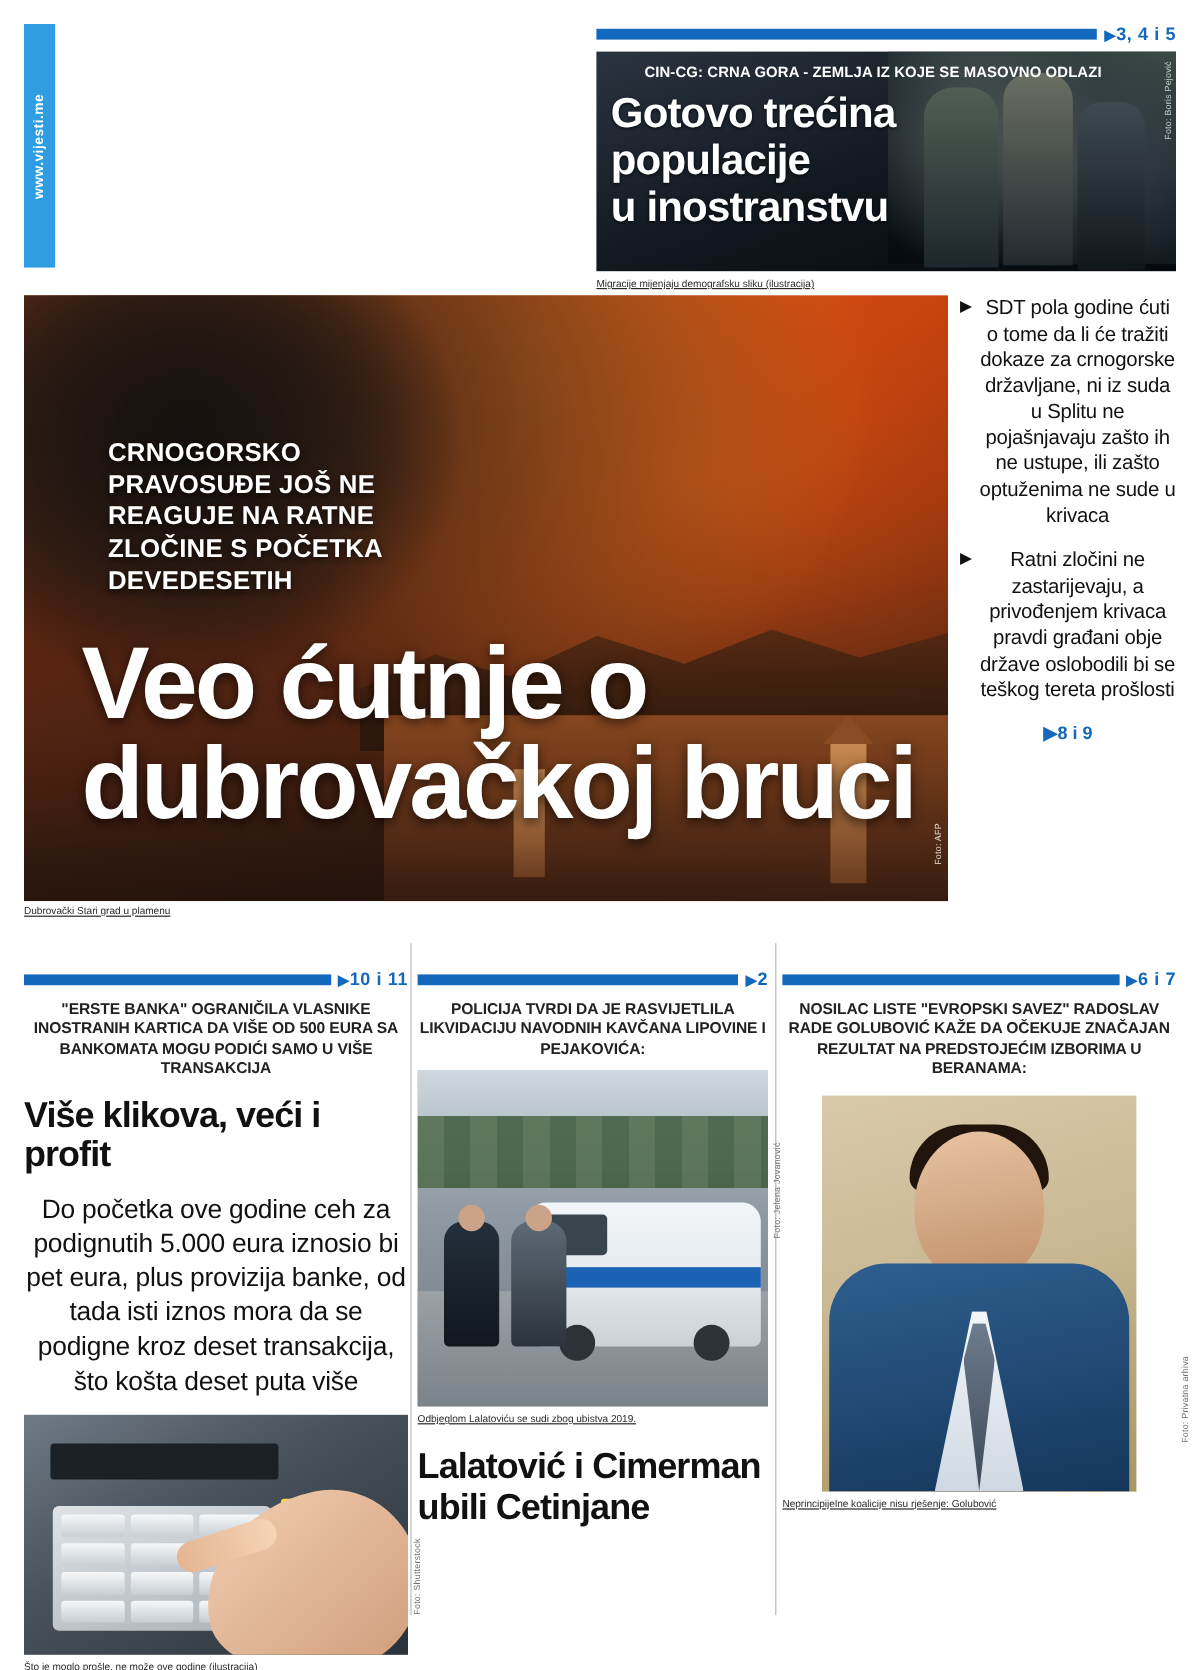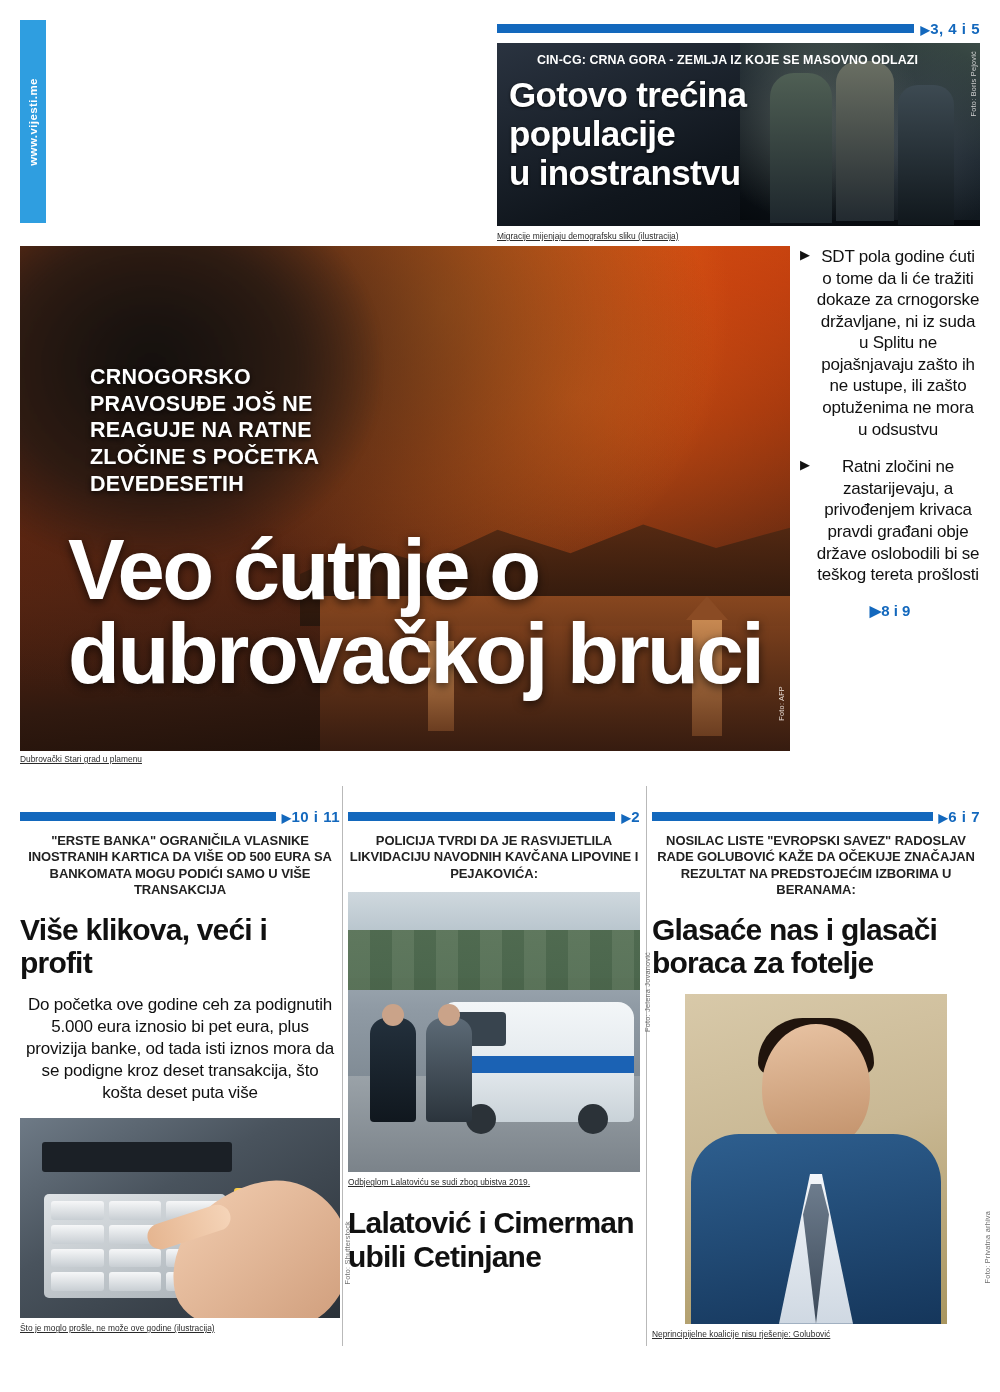--- a/index.html
+++ b/index.html
@@ -141,21 +141,21 @@
 
   .kicker{
     margin-top:8px;text-align:center;font-size:13px;line-height:1.26;font-weight:bold;
     color:#222;letter-spacing:-.1px;
   }
   .headline{
     text-align:left;font-size:30px;line-height:1.12;font-weight:bold;color:#111;
     letter-spacing:-.8px;margin-top:14px;
   }
   .body-txt{
-    text-align:center;font-size:17px;line-height:1.3;color:#111;margin-top:14px;
+    text-align:center;font-size:22px;line-height:1.3;color:#111;margin-top:14px;
     letter-spacing:-.2px;
   }
 
   
   .atm{
     position:relative;margin-top:14px;width:320px;height:200px;overflow:hidden;
     background:linear-gradient(150deg,#6e7a86 0%,#49535d 40%,#2a3138 100%);
   }
   .atm .keypad{
     position:absolute;left:24px;top:76px;width:182px;height:104px;
@@ -280,21 +280,21 @@
       <div>Veo ćutnje o</div>
       <div>dubrovačkoj bruci</div>
     </div>
     <div class="vrot lead-credit">Foto: AFP</div>
   </div>
   <div id="lead-caption" class="cap">Dubrovački Stari grad u plamenu</div>
 
   <div id="sidebar">
     <div class="bullet">
       <span class="tri">▶</span>
-      <p>SDT pola godine ćuti o tome da li će tražiti dokaze za crnogorske državljane, ni iz suda u Splitu ne pojašnjavaju zašto ih ne ustupe, ili zašto optuženima ne mora u odsustvu</p>
+      <p>SDT pola godine ćuti o tome da li će tražiti dokaze za crnogorske državljane, ni iz suda u Splitu ne pojašnjavaju zašto ih ne ustupe, ili zašto optuženima ne sude u krivaca</p>
     </div>
     <div class="bullet">
       <span class="tri">▶</span>
       <p>Ratni zločini ne zastarijevaju, a privođenjem krivaca pravdi građani obje države oslobodili bi se teškog tereta prošlosti</p>
     </div>
     <div class="side-ref">
       <span class="tri">▶</span><span>8 i 9</span>
     </div>
   </div>
 
@@ -372,21 +372,20 @@
   </div>
 
   <div class="col" id="col-right">
     <div class="pagebar">
       <div class="bar"></div>
       <div class="ref">
         <span class="tri">▶</span><span>6 i 7</span>
       </div>
     </div>
     <div class="kicker">NOSILAC LISTE "EVROPSKI SAVEZ" RADOSLAV RADE GOLUBOVIĆ KAŽE DA OČEKUJE ZNAČAJAN REZULTAT NA PREDSTOJEĆIM IZBORIMA U BERANAMA:</div>
-    <div class="headline">Glasaće nas i glasači boraca za fotelje</div>
     <div class="relwrap">
       <div class="portrait">
         <div class="hair"></div>
         <div class="head"></div>
         <div class="body"></div>
         <div class="shirt"></div>
         <div class="tie"></div>
       </div>
       <div class="vrot pcredit">Foto: Privatna arhiva</div>
     </div>

